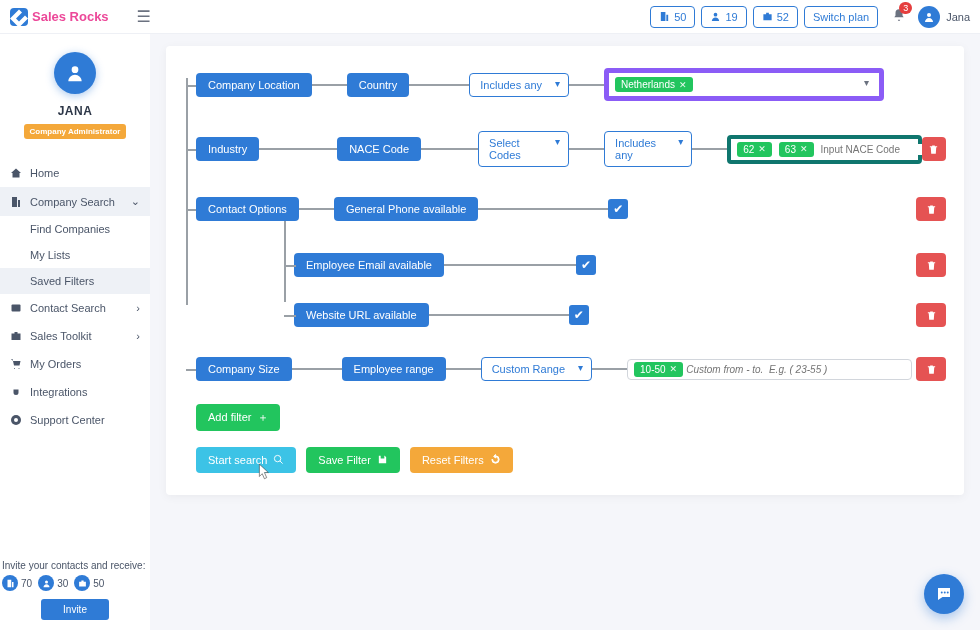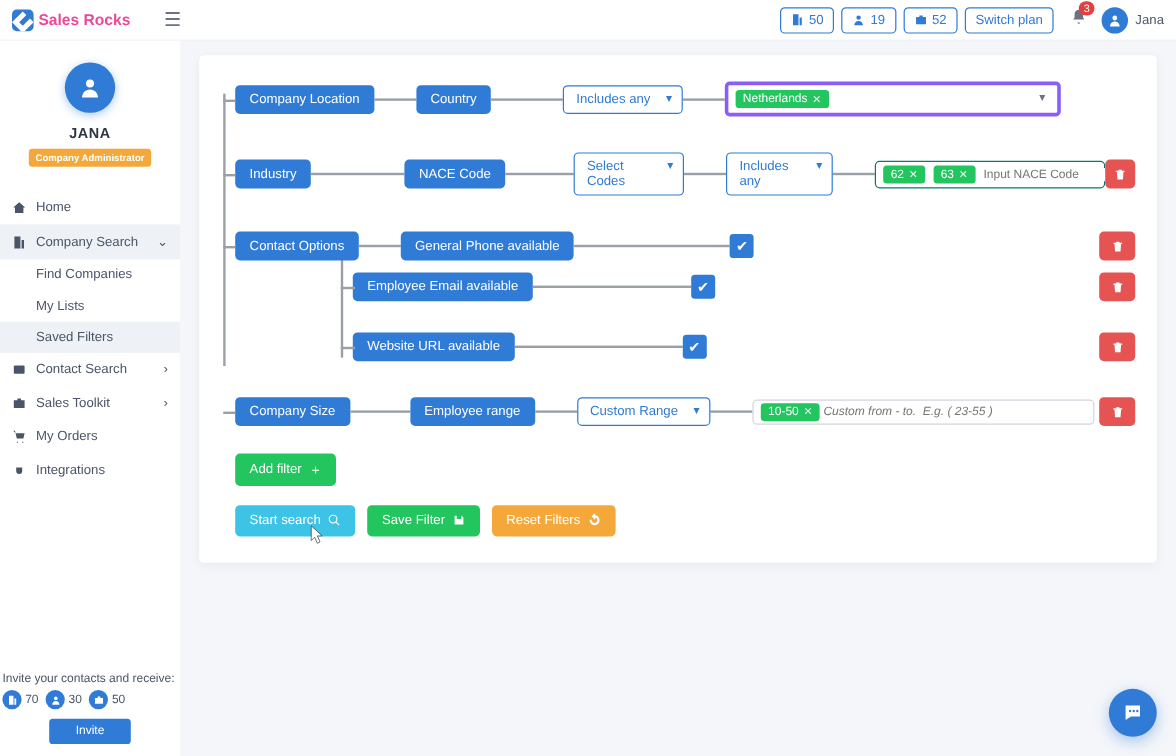--- a/index.html
+++ b/index.html
@@ -60,26 +60,26 @@
   .filter-row::before { content:""; position:absolute; left:2px; top:50%; height:2px; background:#9aa0a6; }
   .filter-row.top::before { width:10px; }
   .sub-trunk { position:absolute; left:100px; top:10px; width:2px; background:#9aa0a6; }
 
   .tag { background:#2f7bd6; color:#fff; font-size:11px; padding: 6px 12px; border-radius:4px; white-space:nowrap; }
   .h-line { height:2px; background:#9aa0a6; flex-shrink:0; } .w-35 {width:35px;} .w-70{width:130px;}
 
   .select { border:1px solid #2f7bd6; color:#2f7bd6; font-size:11px; padding:5px 26px 5px 10px; border-radius:4px; background:#fff; position:relative; min-width:78px; }
   .select::after{ content:"▾"; position:absolute; right:8px; top:4px; font-size:10px; color:#2f7bd6; }
 
-  .pill-select { border:3px solid #8b5cf6; border-radius:4px; padding: 4px 26px 4px 6px; font-size:11px; color:#718096; min-width:280px; position:relative; background:#fff; }
+  .pill-select { border:5px solid #8b5cf6; border-radius:4px; padding: 4px 26px 4px 6px; font-size:11px; color:#718096; min-width:280px; position:relative; background:#fff; }
   .pill-select::after{ content:"▾"; position:absolute; right:10px; top:4px; font-size:10px; color:#6b7280; }
   .pill { background:#22c55e; color:#fff; font-size:10px; padding:2px 6px; border-radius:3px; display:inline-flex; align-items:center; gap:4px; margin-right:3px; }
   .pill .x { font-size:9px; opacity:.9; }
 
-  .code-input { display:flex; border:1px solid #0f766e; border-radius:4px; padding:3px 6px; align-items:center; gap:4px; min-width:160px; background:#fff;}
+  .code-input { display:flex; border:4px solid #0f766e; border-radius:4px; padding:3px 6px; align-items:center; gap:4px; min-width:160px; background:#fff;}
   .code-input input { border:none; outline:none; font-size:10px; flex:1; color:#718096; }
   .range-input-wrap { display:flex; align-items:center; border:1px solid #d2d6dc; border-radius:4px; padding:2px 6px; min-width:285px; background:#fff;}
   .range-input-wrap input { border:none; outline:none; font-size:10px; flex:1; color:#718096; font-style:italic; }
 
   .check { width:20px; height:20px; background:#2f7bd6; border-radius:3px; display:flex; align-items:center; justify-content:center; color:#fff; font-size:12px; }
 
   .del-btn { width:30px; height:24px; background:#e55353; border-radius:4px; display:flex; align-items:center; justify-content:center; cursor:pointer; }
   .del-btn svg { width:11px; height:11px; fill:#fff; }
 
   .row-end { margin-left:auto; }
@@ -203,20 +203,27 @@
           <svg viewBox="0 0 24 24">
             <path d="M6 6h15l-2 9H8zM6 6L5 2H2M9 20a1 1 0 100 2 1 1 0 000-2zm9 0a1 1 0 100 2 1 1 0 000-2z"></path>
           </svg>
           <span>My Orders</span>
         </div>
       <div class="nav-item">
           <svg viewBox="0 0 24 24">
             <path d="M7 7h10v6a5 5 0 01-10 0zM9 2v5M15 2v5M12 18v4"></path>
           </svg>
           <span>Integrations</span>
+        </div>
+      <div class="nav-item">
+          <svg viewBox="0 0 24 24">
+            <circle cx="12" cy="12" r="10"></circle>
+            <circle cx="12" cy="12" r="4" fill="#fff"></circle>
+          </svg>
+          <span>Support Center</span>
         </div>
     </div>
 
     <div class="invite-block">
       <div class="invite-title">Invite your contacts and receive:</div>
       <div class="invite-row">
         <div class="chip">
             <div class="chip-ico">
               <svg viewBox="0 0 24 24">
                 <path d="M4 2h10v20H4zM16 8h4v14h-4z"></path>
@@ -289,21 +296,21 @@
           <div class="row-end del-btn">
               <svg viewBox="0 0 24 24">
                 <path d="M6 7h12l-1 14H7zM9 3h6v2H9zM4 5h16v2H4z"></path>
               </svg>
             </div>
         </div>
 
         <div style="position:relative;">
           <div class="sub-trunk" style="height:94px; top:11px;"></div>
 
-          <div class="filter-row top" style="margin-bottom:10px;">
+          <div class="filter-row top" style="margin-bottom:32px;">
             <div class="tag">Contact Options</div>
             <div class="h-line w-35"></div>
             <div class="tag">General Phone available</div>
             <div class="h-line w-70"></div>
             <div class="check">✔</div>
             <div class="row-end del-btn">
                 <svg viewBox="0 0 24 24">
                   <path d="M6 7h12l-1 14H7zM9 3h6v2H9zM4 5h16v2H4z"></path>
                 </svg>
               </div>

